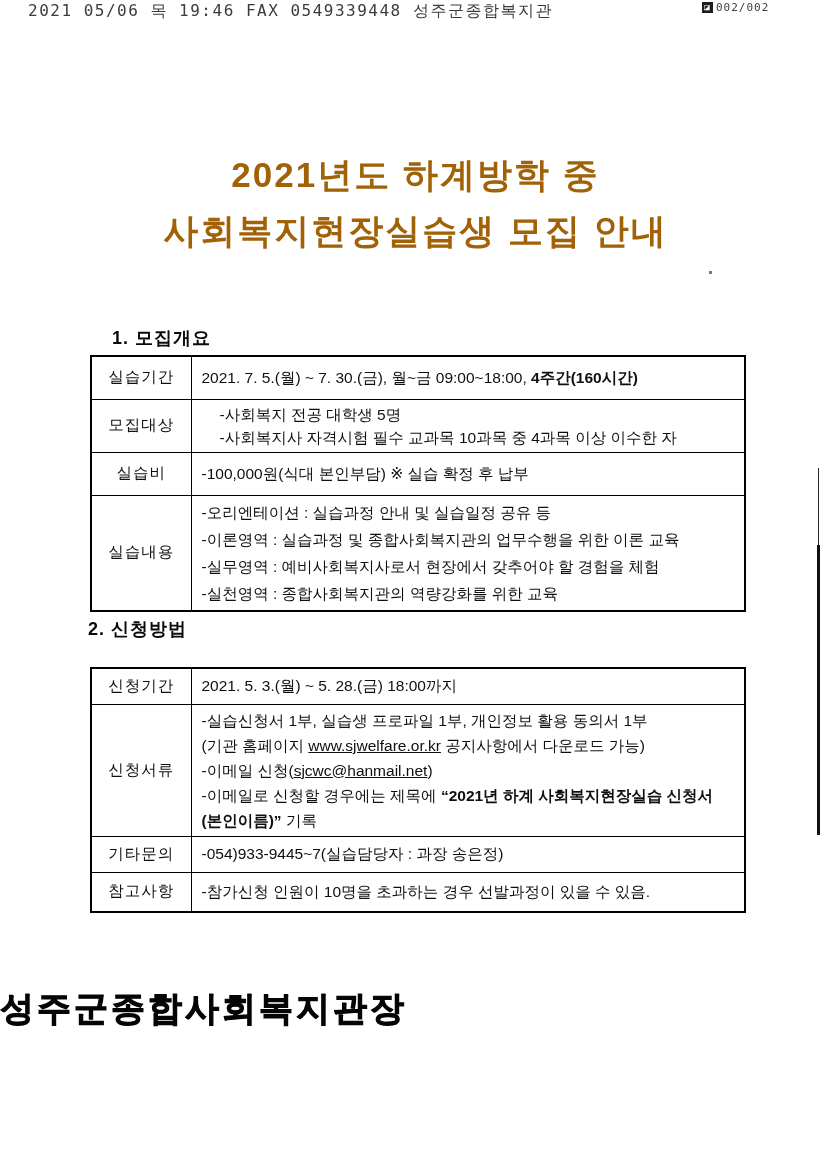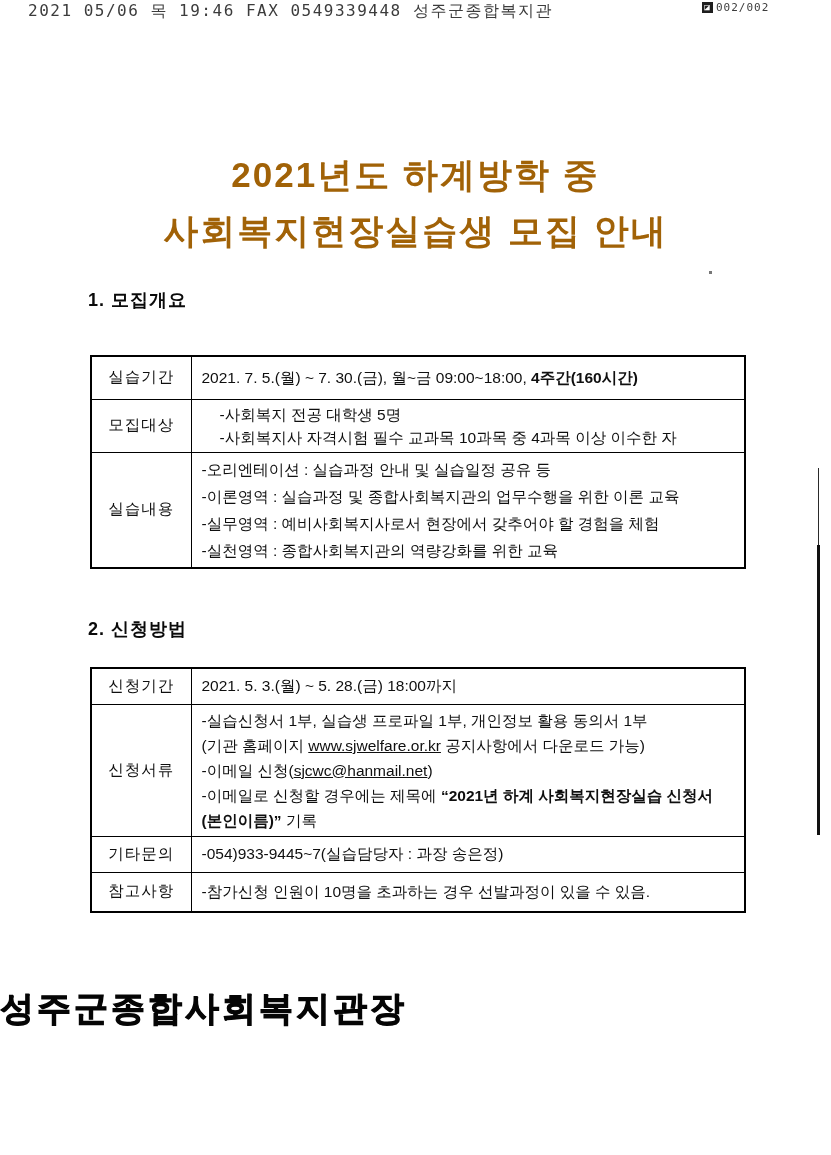--- a/index.html
+++ b/index.html
@@ -35,21 +35,21 @@
     position:absolute;top:147px;left:0;width:100%;
     text-align:center;font-weight:bold;font-size:35px;
     letter-spacing:2px;line-height:56px;color:#a16207;
   }
   
   .sec-heading{
     position:absolute;left:88px;
     font-size:18px;font-weight:bold;color:#0a0a0a;
     letter-spacing:1px;
   }
-  #sec1-heading{top:288px;}
+  #sec1-heading{top:326px;margin-left:24px;}
   #sec2-heading{top:617px;}
   
   table.doc-table{
     position:absolute;left:90px;
     width:656px;border-collapse:collapse;
     border:2.5px solid #000;
     table-layout:fixed;
   }
   #table1{top:355px;}
   #table2{top:667px;}
@@ -122,20 +122,26 @@
       </div>
     </td>
   </tr>
   <tr style="height:47px;">
     <td class="lbl">모집대상</td>
     <td class="val tight">
       <div class="line">-사회복지 전공 대학생 5명</div>
       <div class="line">-사회복지사 자격시험 필수 교과목 10과목 중 4과목 이상 이수한 자</div>
     </td>
   </tr>
+  <tr style="height:43px;">
+    <td class="lbl">실습비</td>
+    <td class="val">
+      <div class="line">-100,000원(식대 본인부담) ※ 실습 확정 후 납부</div>
+    </td>
+  </tr>
   <tr style="height:112px;">
     <td class="lbl">실습내용</td>
     <td class="val mid">
       <div class="line">-오리엔테이션 : 실습과정 안내 및 실습일정 공유 등</div>
       <div class="line">-이론영역 : 실습과정 및 종합사회복지관의 업무수행을 위한 이론 교육</div>
       <div class="line">-실무영역 : 예비사회복지사로서 현장에서 갖추어야 할 경험을 체험</div>
       <div class="line">-실천영역 : 종합사회복지관의 역량강화를 위한 교육</div>
     </td>
   </tr>
 </tbody>

